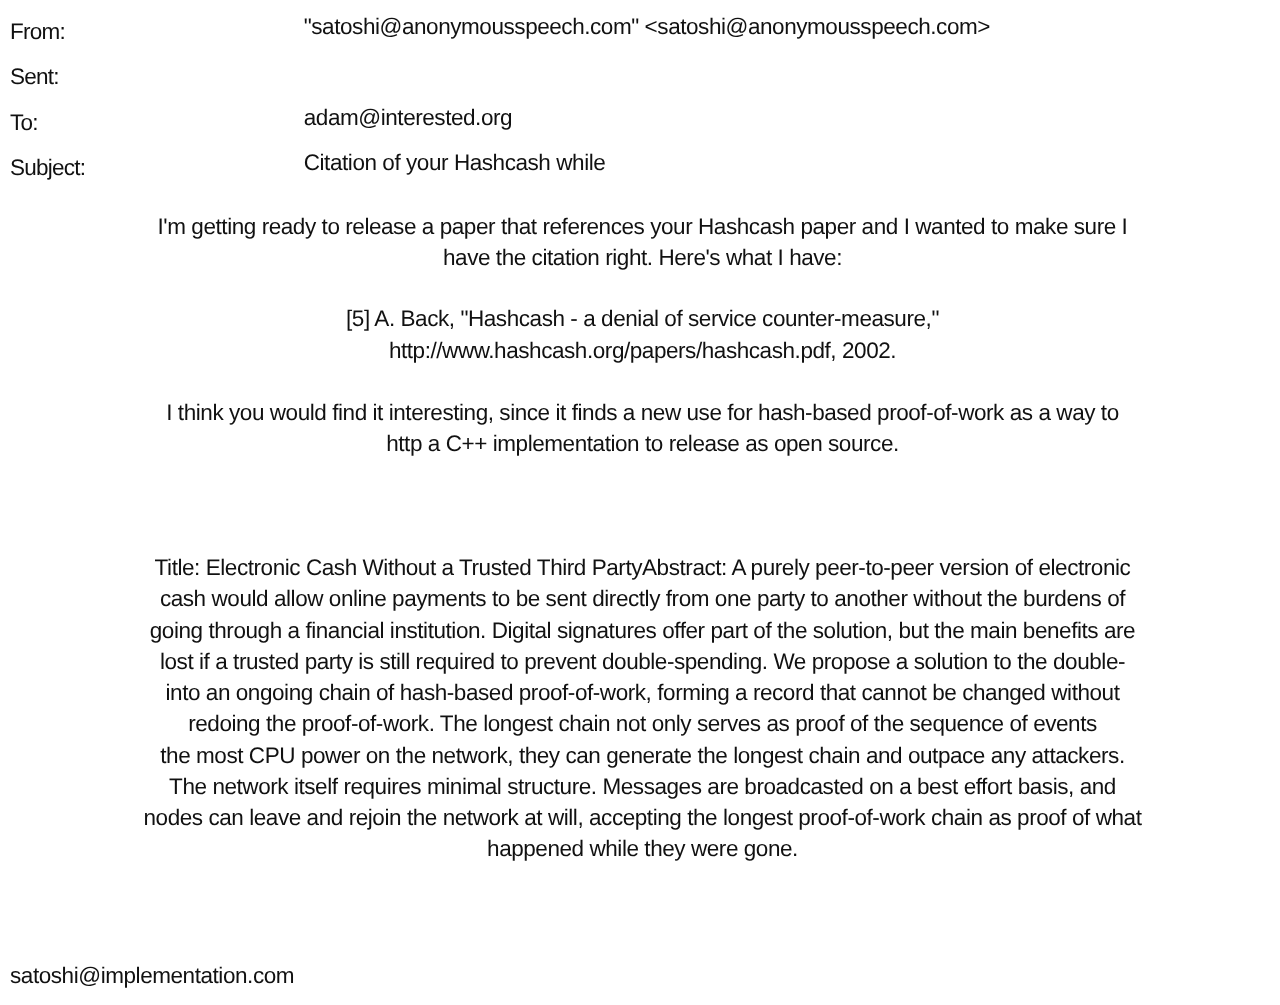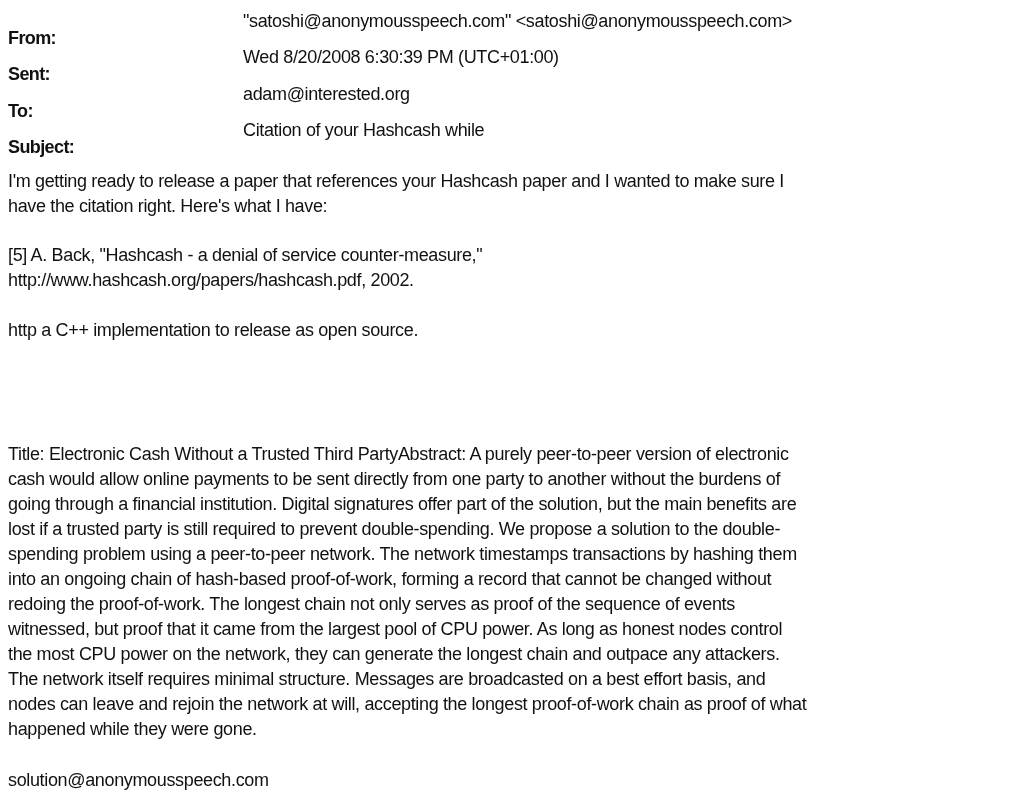--- a/index.html
+++ b/index.html
@@ -25,33 +25,34 @@
       position: absolute;
       left: 8px;
       height: 24px;
       line-height: 24px;
       width: 1010px;
       white-space: nowrap;
     }
     .header-label {
       position: absolute;
       left: 0;
-      top: 17px;
-      font-weight: bold;
+      top: 4px;
+      font-weight: normal;
       letter-spacing: -0.6px;
     }
     .header-value {
       position: absolute;
       left: 235px;
       top: 0;
     }
     .block {
       position: absolute;
       left: 8px;
       width: 1012px;
+      text-align: center;
     }
     .line {
       display: block;
       height: 25px;
       line-height: 25px;
       white-space: nowrap;
     }
     .signature {
       position: absolute;
       left: 8px;
@@ -64,21 +65,20 @@
 <body>
 
 <div class="page">
 
   <div class="header-row" style="top:9px;">
     <span class="header-label">From:</span>
     <span class="header-value">"satoshi@anonymousspeech.com" &lt;satoshi@anonymousspeech.com&gt;</span>
   </div>
   <div class="header-row" style="top:45px;">
     <span class="header-label">Sent:</span>
-    <span class="header-value">Wed 8/20/2008 6:30:39 PM (UTC+01:00)</span>
   </div>
   <div class="header-row" style="top:82px;">
     <span class="header-label">To:</span>
     <span class="header-value">adam@interested.org</span>
   </div>
   <div class="header-row" style="top:118px;">
     <span class="header-label">Subject:</span>
     <span class="header-value">Citation of your Hashcash while</span>
   </div>
 
@@ -86,33 +86,32 @@
     <span class="line">I'm getting ready to release a paper that references your Hashcash paper and I wanted to make sure I</span>
     <span class="line">have the citation right.  Here's what I have:</span>
   </div>
 
   <div class="block" style="top:243px;">
     <span class="line">[5]  A. Back, "Hashcash - a denial of service counter-measure,"</span>
     <span class="line">http://www.hashcash.org/papers/hashcash.pdf, 2002.</span>
   </div>
 
   <div class="block" style="top:318px;">
+    <span class="line">I think you would find it interesting, since it finds a new use for hash-based proof-of-work as a way to</span>
     <span class="line">http a C++ implementation to release as open source.</span>
   </div>
 
   <div class="block" style="top:442px;">
     <span class="line">Title: Electronic Cash Without a Trusted Third PartyAbstract: A purely peer-to-peer version of electronic</span>
     <span class="line">cash would allow online payments to be sent directly from one party to another without the burdens of</span>
     <span class="line">going through a financial institution.  Digital signatures offer part of the solution, but the main benefits are</span>
     <span class="line">lost if a trusted party is still required to prevent double-spending.  We propose a solution to the double-</span>
-    <span class="line">spending problem using a peer-to-peer network.  The network timestamps transactions by hashing them</span>
     <span class="line">into an ongoing chain of hash-based proof-of-work, forming a record that cannot be changed without</span>
     <span class="line">redoing the proof-of-work.  The longest chain not only serves as proof of the sequence of events</span>
-    <span class="line">witnessed, but proof that it came from the largest pool of CPU power.  As long as honest nodes control</span>
     <span class="line">the most CPU power on the network, they can generate the longest chain and outpace any attackers.</span>
     <span class="line">The network itself requires minimal structure.  Messages are broadcasted on a best effort basis, and</span>
     <span class="line">nodes can leave and rejoin the network at will, accepting the longest proof-of-work chain as proof of what</span>
     <span class="line">happened while they were gone.</span>
   </div>
 
-  <div class="signature">solution@anonymousspeech.com</div>
+  <div class="signature">satoshi@implementation.com</div>
 
 </div>
 
 </body></html>

